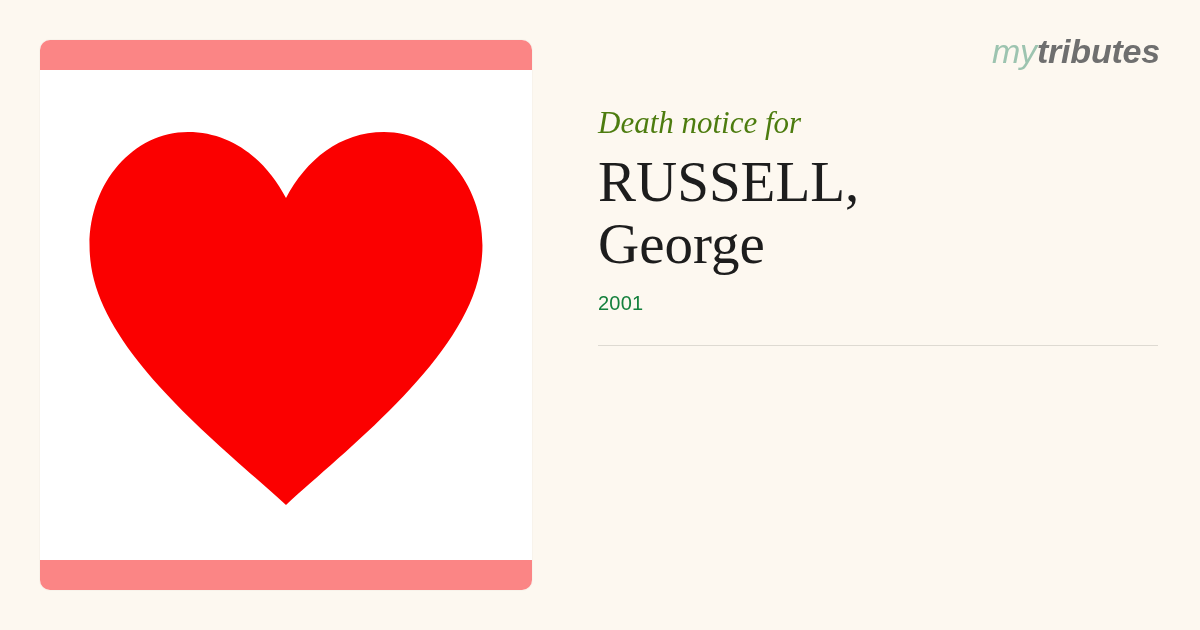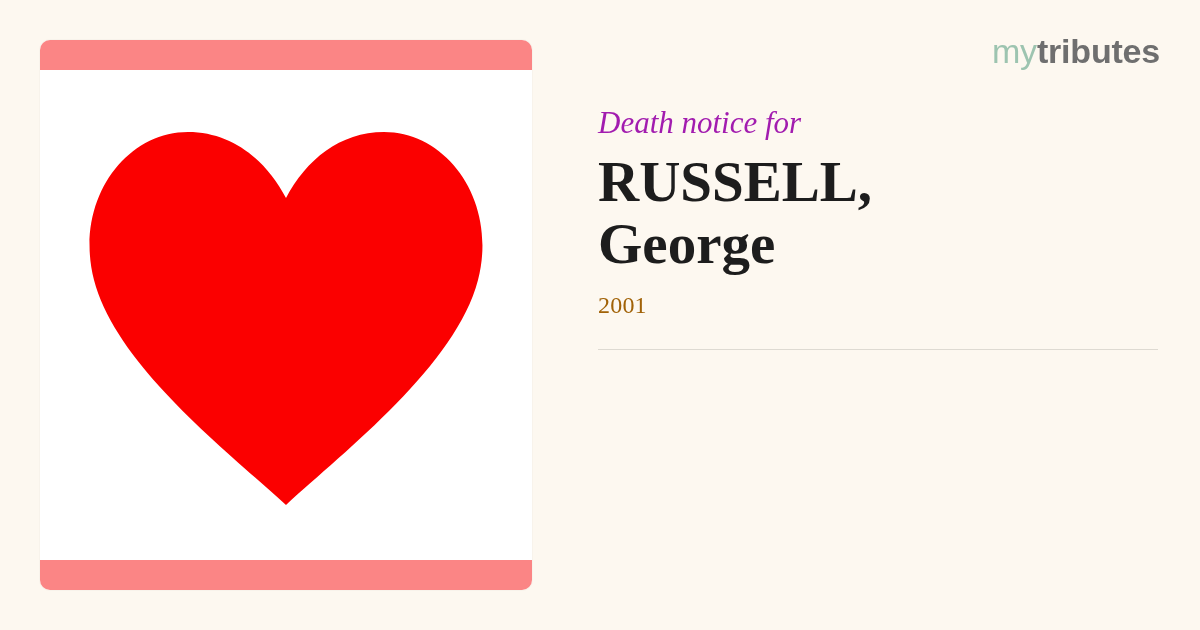--- a/index.html
+++ b/index.html
@@ -77,52 +77,52 @@
     box-sizing: border-box;
     position: relative;
   }
   .brand {
     text-align: right;
     font-size: 34px;
     letter-spacing: -0.2px;
     line-height: 1;
     margin-bottom: 36px;
     white-space: nowrap;
+    font-style: italic;
   }
   .brand .my {
     color: #9dc4b0;
     font-weight: 400;
   }
   .brand .tributes {
     color: #6f6f6f;
     font-weight: 700;
   }
   .eyebrow {
     font-family: "Liberation Serif", serif;
     font-style: italic;
     font-size: 31px;
-    color: #a21caf;
+    color: #4d7c0f;
     margin: 0 0 10px 0;
     line-height: 1.2;
   }
   .deceased-name {
     font-family: "Liberation Serif", serif;
-    font-weight: 700;
+    font-weight: 400;
     font-size: 57px;
     line-height: 1.08;
     color: #1d1d1d;
     margin: 0;
     max-width: 430px;
   }
   .year {
-    font-size: 24px;
-    color: #a16207;
+    font-size: 20px;
+    color: #15803d;
     margin: 18px 0 0 0;
     letter-spacing: 0.2px;
-    font-family: Liberation Serif, serif;
   }
   .divider {
     margin: 30px 0 0 0;
     height: 1px;
     background: #dedad2;
     width: 560px;
   }
   .notice-body {
     margin: 30px 0 0 0;
     font-size: 19.5px;

